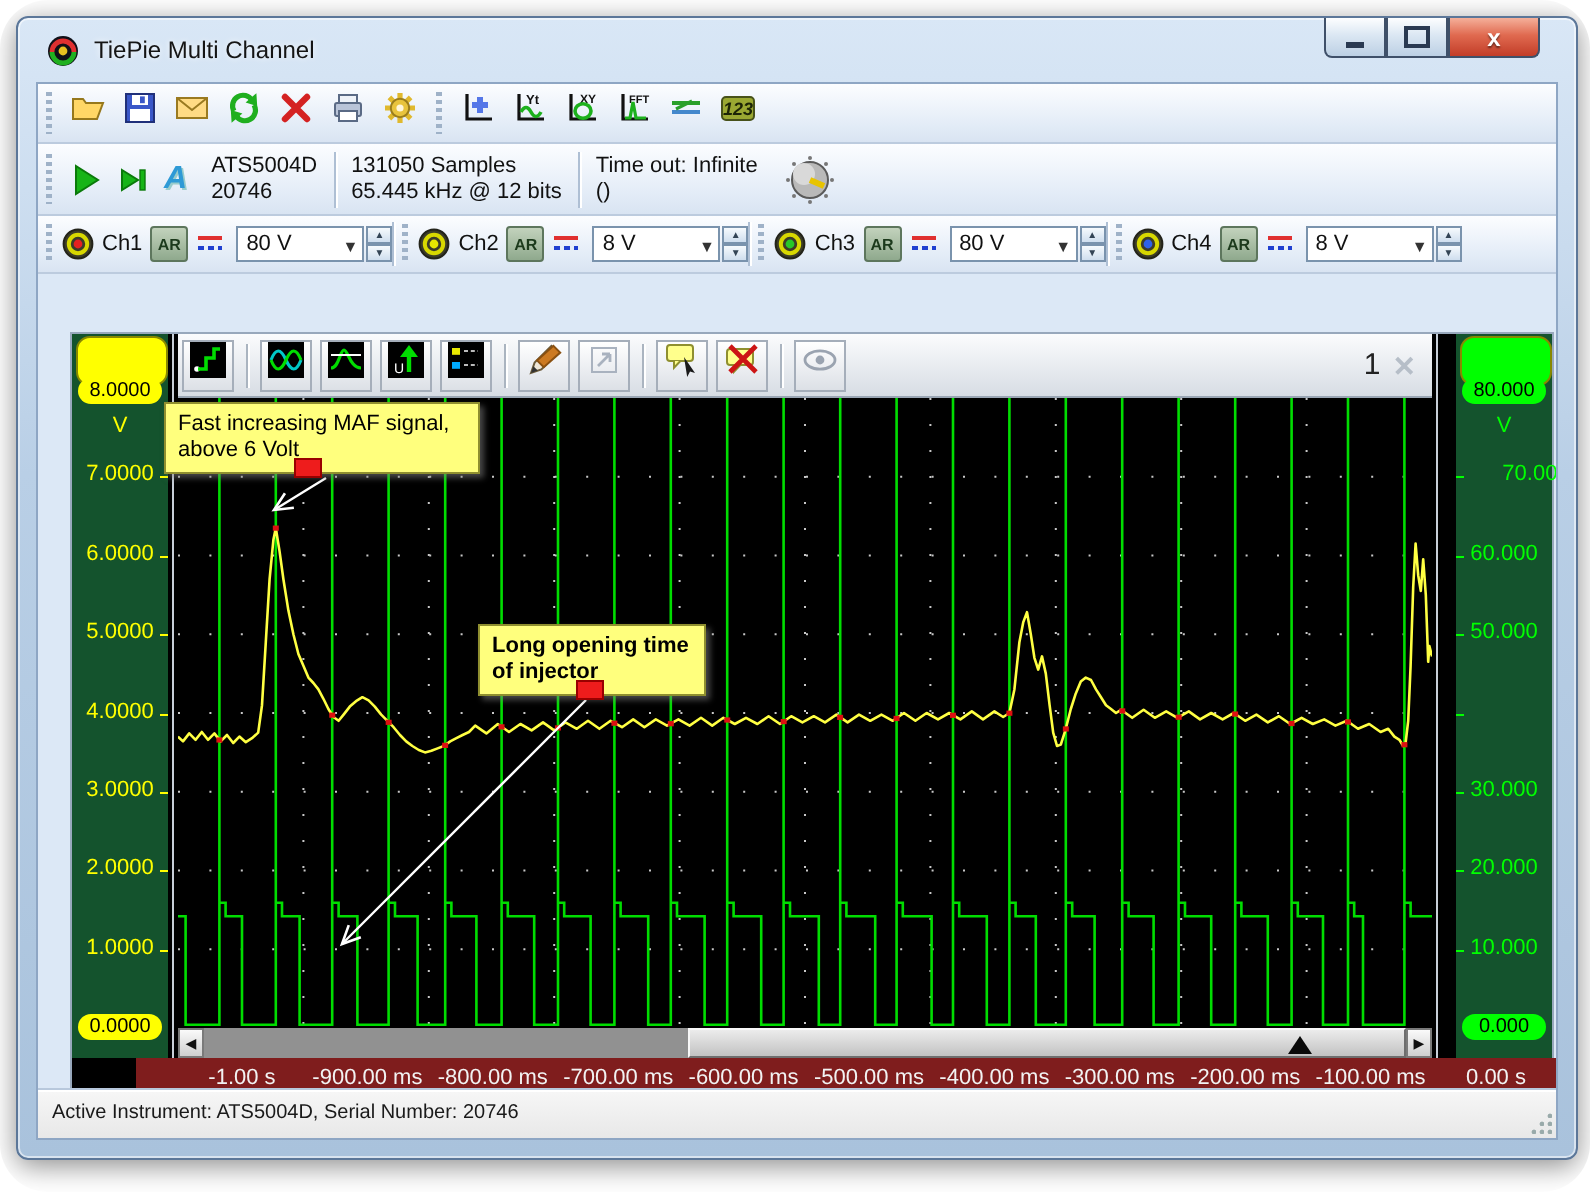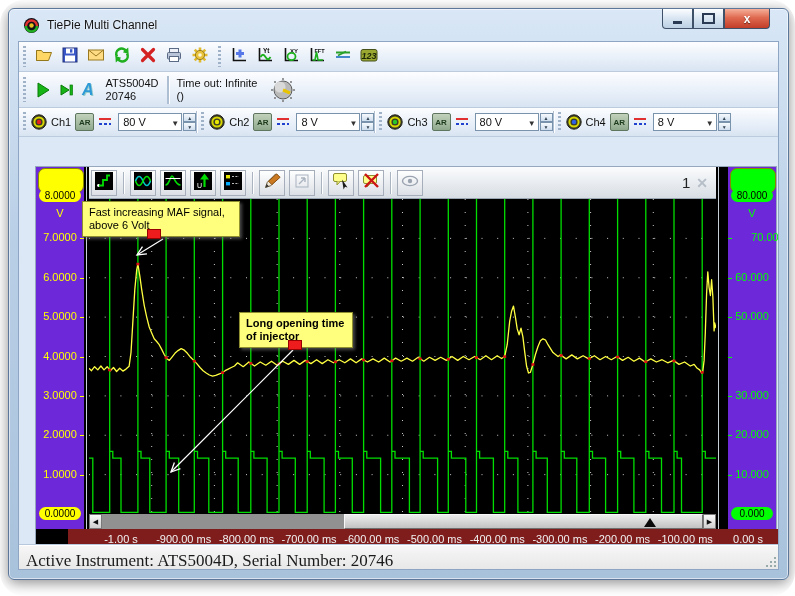--- a/index.html
+++ b/index.html
@@ -43,21 +43,21 @@
   .coup{width:15px;height:12px;position:relative;margin-right:5px;}
   .coup .c1{position:absolute;left:1px;top:2px;width:12px;height:2px;background:#e03030;}
   .coup .c2{position:absolute;left:1px;top:7px;width:12px;height:2px;
             background:repeating-linear-gradient(90deg,#2040d0 0 3px,transparent 3px 5px);}
   .chsel{width:64px;height:18px;background:#fff;border:1px solid #7a93ad;font-size:11px;color:#111;display:flex;align-items:center;position:relative;padding-left:4px;box-sizing:border-box;}
   .chsel .arr{position:absolute;right:2px;top:5px;font-size:8px;color:#333;}
   .spin{width:13px;height:18px;margin-left:1px;display:flex;flex-direction:column;}
   .spin div{flex:1;border:1px solid #7a93ad;background:linear-gradient(#f6fafd,#cfdeee);font-size:5px;color:#345;display:flex;align-items:center;justify-content:center;}
   
   #panel{position:absolute;left:16px;top:124px;width:740px;height:384px;background:#000;border:1px solid #98a8bc;box-sizing:content-box;}
-  .strip{position:absolute;top:0;width:48px;height:362px;background:#6d28d9;}
+  .strip{position:absolute;top:0;width:48px;height:362px;background:#14532d;}
   #lstrip{left:0;} #rstrip{left:692px;}
   .axis-topbox{position:absolute;left:2px;top:1px;width:44px;height:23px;border-radius:7px;}
   .axis-oval{position:absolute;left:3px;width:42px;height:13px;border-radius:7px;font-size:10px;display:flex;align-items:center;justify-content:center;color:#000;}
   .axis-unit{position:absolute;left:0;width:48px;text-align:center;top:40px;font-size:11px;}
   .axis-lab{position:absolute;left:0;width:44px;text-align:center;font-size:11px;}
   .tick{position:absolute;width:4px;height:1px;}
   #gtoolbar{position:absolute;left:53px;top:0;width:627px;height:32px;background:linear-gradient(#fbfcfd,#d7dde4);border-bottom:1px solid #9aa6b4;box-sizing:border-box;display:flex;align-items:center;}
   .gbtn{width:24px;height:24px;margin:0 2px;border:1px solid #a5aeba;background:linear-gradient(#ffffff,#dce0e6);display:flex;align-items:center;justify-content:center;}
   .gsep{width:1px;height:22px;background:#aab4c0;box-shadow:1px 0 0 #fff;margin:0 4px;}
   #gnum{margin-left:auto;font-size:15px;color:#222;padding-right:6px;}
@@ -72,21 +72,21 @@
   #hscroll{position:absolute;left:53px;top:347px;width:627px;height:15px;background:#919191;}
   .sbtn{position:absolute;top:0;width:13px;height:15px;background:linear-gradient(#fafafa,#cfcfcf);border:1px solid #7a7a7a;box-sizing:border-box;
         display:flex;align-items:center;justify-content:center;font-size:7px;color:#111;}
   #sthumb{position:absolute;left:255px;top:0;width:359px;height:15px;background:linear-gradient(#ececec,#c2c2c2);
           border:1px solid;border-color:#f8f8f8 #6e6e6e #6e6e6e #f8f8f8;box-sizing:border-box;}
   #trigmark{position:absolute;left:555px;top:4px;width:0;height:0;border-left:6px solid transparent;border-right:6px solid transparent;border-bottom:9px solid #0a0a0a;}
   #timeaxis{position:absolute;left:0;top:362px;width:740px;height:22px;background:#7f1d1d;margin-left:32px;}
   .tlab{position:absolute;top:4px;transform:translateX(-50%);font-size:11px;color:#f2f2f2;white-space:nowrap;}
   
   #statusbar{position:absolute;left:0;right:0;bottom:0;height:23px;background:linear-gradient(#f6f6f6,#e8e8e8);border-top:1px solid #fff;box-shadow:0 -1px 0 #b8c8dc;}
-  #status-text{position:absolute;left:7px;top:5px;font-size:17px;color:#1a1a1a;font-family:Liberation Serif, serif;}
+  #status-text{position:absolute;left:7px;top:5px;font-size:10px;color:#1a1a1a;}
   #szgrip{position:absolute;right:2px;bottom:2px;width:12px;height:12px;
           background:radial-gradient(circle at 3px 3px,#9aa 1px,transparent 1.4px) 0 0/4px 4px;clip-path:polygon(100% 0,100% 100%,0 100%);}
 </style>
 </head>
 <body>
 
 <div id="stage">
  <div id="win">
   <div id="titlebar">
     <svg id="title-icon" viewBox="0 0 17 17">
@@ -211,20 +211,21 @@
         <svg width="15" height="14">
               <polygon points="2,2 10,7 2,12" fill="#17b417" stroke="#0a7a0a"></polygon>
               <rect x="11" y="2" width="2.5" height="10" fill="#17b417" stroke="#0a7a0a" stroke-width="0.7"></rect>
             </svg>
       </div>
       <div class="ibtn">
             <span class="a-letter">A</span>
           </div>
       <div class="iblock"><span>ATS5004D</span><br><span>20746</span></div>
       <div class="isep"></div>
+      <div class="iblock"><span>131050 Samples</span><br><span>65.445 kHz @ 12 bits</span></div>
       <div class="isep"></div>
       <div class="iblock"><span>Time out: Infinite</span><br><span>()</span></div>
       <div class="ibtn">
         <svg width="28" height="28" viewBox="0 0 28 28">
           <g fill="#777">
                 <circle cx="14" cy="3" r="1"></circle>
                 <circle cx="14" cy="25" r="1"></circle>
                 <circle cx="3" cy="14" r="1"></circle>
                 <circle cx="25" cy="14" r="1"></circle>
                 <circle cx="6" cy="6" r="1"></circle>

